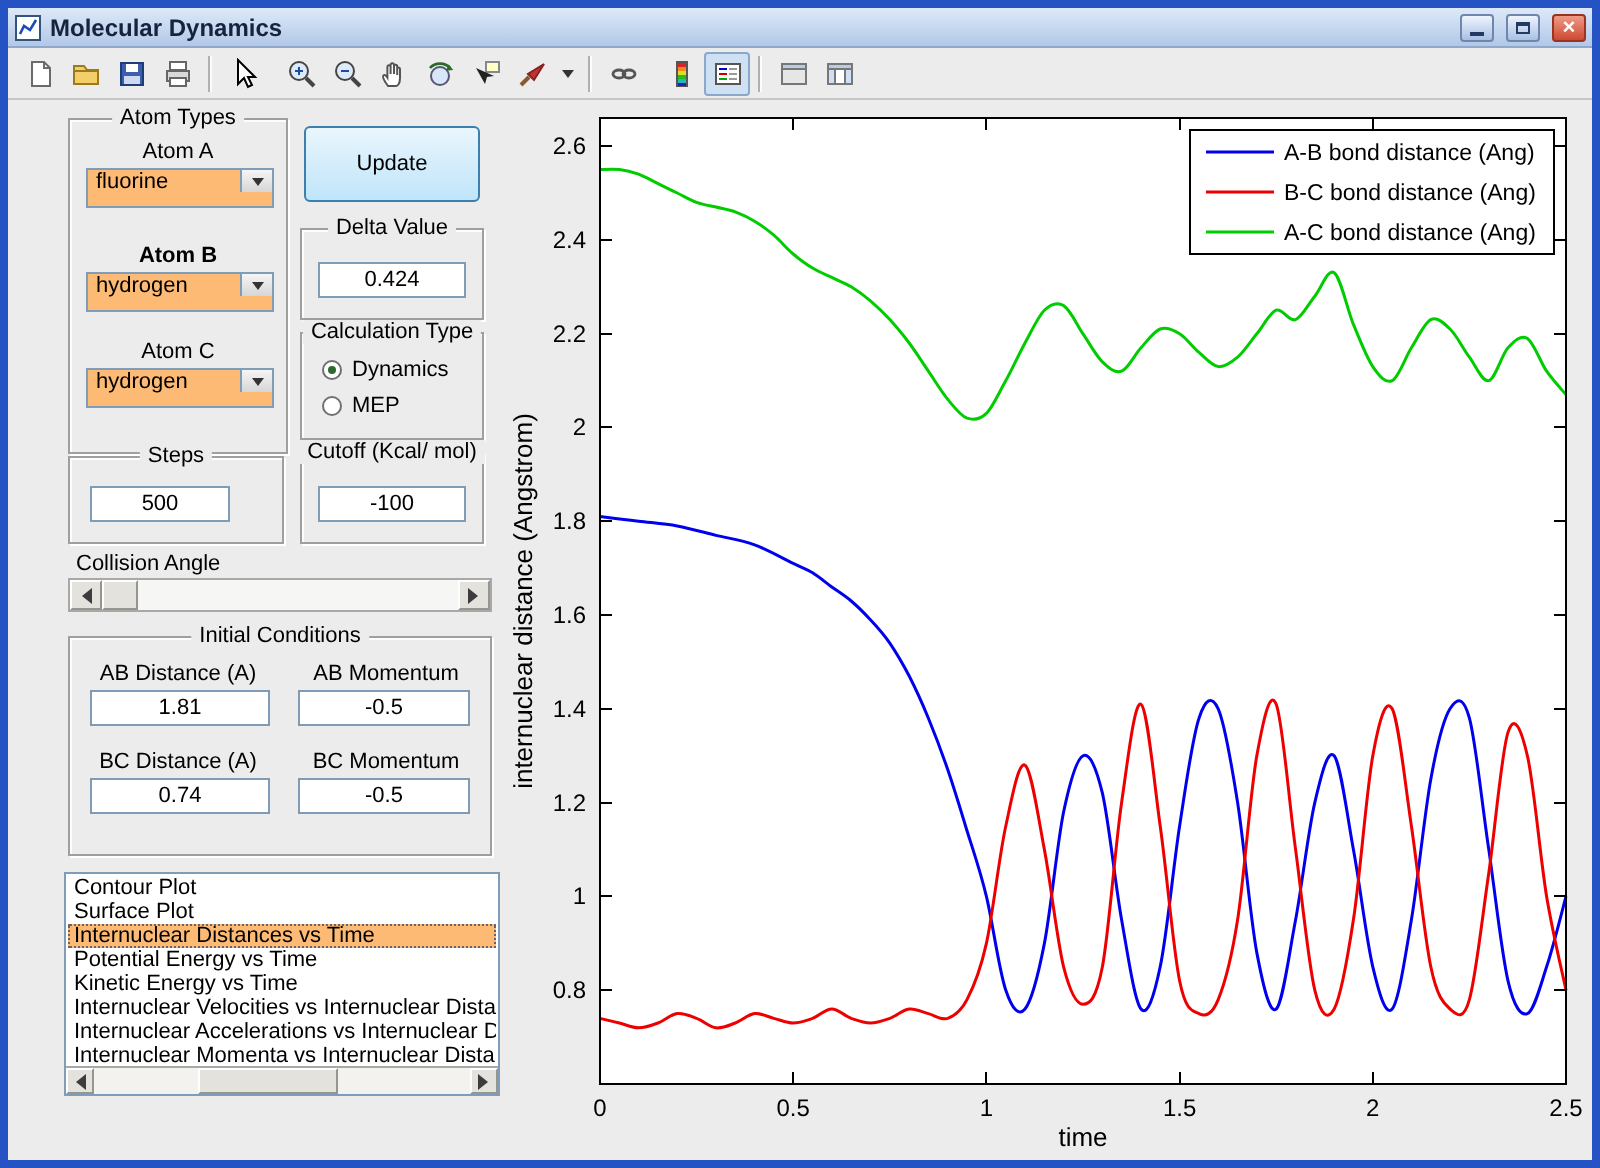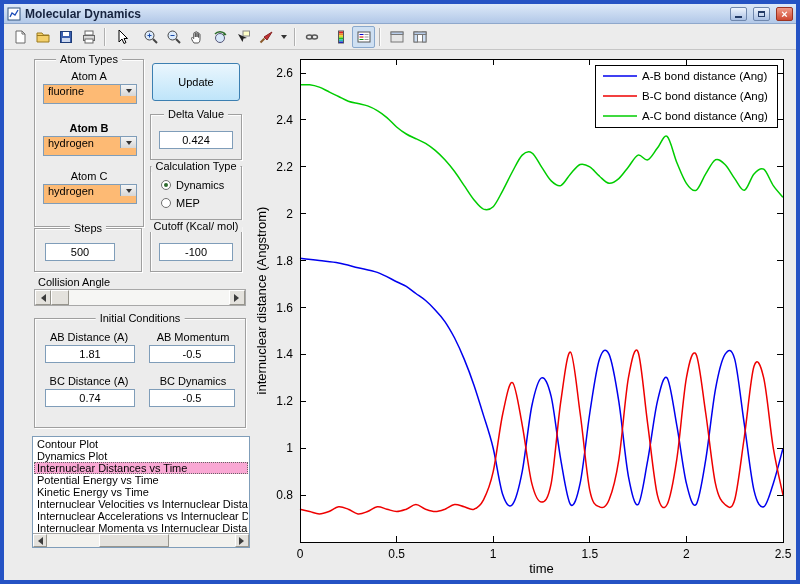--- a/index.html
+++ b/index.html
@@ -33,21 +33,21 @@
   .rb.on::after{content:"";position:absolute;left:2px;top:2px;width:4px;height:4px;border-radius:50%;background:#2d6a2d;}
   .scrollbar{position:absolute;display:flex;border:1px solid #a8a8a8;background:#f6f6f4;}
   .sb-btn{width:16px;background:#e4e2dd;border:1px solid;border-color:#fff #97958d #97958d #fff;display:flex;align-items:center;justify-content:center;flex:0 0 auto;}
   .sb-thumb{width:18px;background:#e4e2dd;border:1px solid;border-color:#fff #97958d #97958d #fff;flex:0 0 auto;}
   .sb-track{flex:1;position:relative;}
   .tri-l{width:0;height:0;border:4px solid transparent;border-right:5px solid #3c3c3c;margin-left:-3px;}
   .tri-r{width:0;height:0;border:4px solid transparent;border-left:5px solid #3c3c3c;margin-right:-3px;}
   .listbox{position:absolute;left:28px;top:386px;width:218px;height:112px;background:#fff;border:1px solid #7f9db9;}
   .list-items{position:absolute;left:1px;top:1px;right:1px;bottom:15px;overflow:hidden;}
   .li{height:12px;line-height:12px;padding-left:3px;white-space:nowrap;overflow:hidden;}
-  .li.sel{background:#f9a8d4;outline:1px dotted #666;outline-offset:-1px;}
+  .li.sel{background:#fdba74;outline:1px dotted #666;outline-offset:-1px;}
   .hscroll{position:absolute;left:0;right:0;bottom:0;height:14px;border-top:1px solid #a8a8a8;background:#f3f2ee;display:flex;}
   .hscroll .sb-btn{width:14px;}
   .hthumb{position:absolute;left:52px;top:0;width:70px;height:100%;background:#e4e2dd;border:1px solid;border-color:#fff #97958d #97958d #fff;}
   .plot-wrap{position:absolute;left:248px;top:0;width:544px;height:530px;}
   svg text{font-family:"Liberation Sans",sans-serif;}
 </style>
 </head>
 <body>
 
 <div class="window">
@@ -255,29 +255,29 @@
         </span>
     </div>
 
     <div class="panel" style="left:30px;top:268px;width:212px;height:110px;">
       <span class="panel-title">Initial Conditions</span>
       <span class="lbl" style="left:4px;top:12px;width:100px;">AB Distance (A)</span>
       <span class="lbl" style="left:110px;top:12px;width:96px;">AB Momentum</span>
       <input class="edit" style="left: 10px; top: 26px; width: 90px;" value="1.81">
       <input class="edit" style="left: 114px; top: 26px; width: 86px;" value="-0.5">
       <span class="lbl" style="left:4px;top:56px;width:100px;">BC Distance (A)</span>
-      <span class="lbl" style="left:110px;top:56px;width:96px;">BC Dynamics</span>
+      <span class="lbl" style="left:110px;top:56px;width:96px;">BC Momentum</span>
       <input class="edit" style="left: 10px; top: 70px; width: 90px;" value="0.74">
       <input class="edit" style="left: 114px; top: 70px; width: 86px;" value="-0.5">
     </div>
 
     <div class="listbox">
       <div class="list-items">
         <div class="li">Contour Plot</div>
-        <div class="li">Dynamics Plot</div>
+        <div class="li">Surface Plot</div>
         <div class="li sel">Internuclear Distances vs Time</div>
         <div class="li">Potential Energy vs Time</div>
         <div class="li">Kinetic Energy vs Time</div>
         <div class="li">Internuclear Velocities vs Internuclear Distance</div>
         <div class="li">Internuclear Accelerations vs Internuclear Distance</div>
         <div class="li">Internuclear Momenta vs Internuclear Distance</div>
       </div>
       <div class="hscroll">
         <span class="sb-btn">
             <span class="tri-l"></span>

